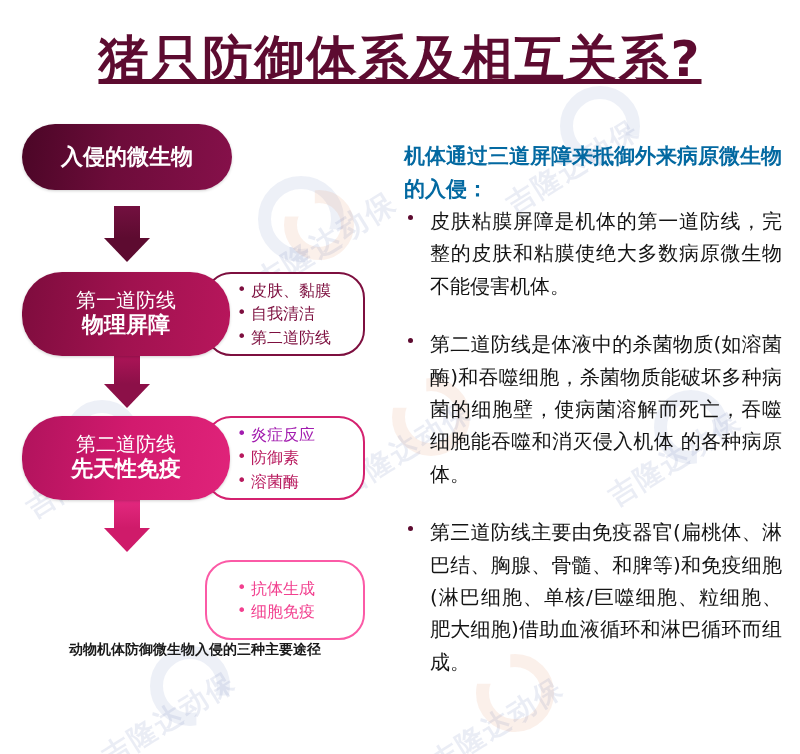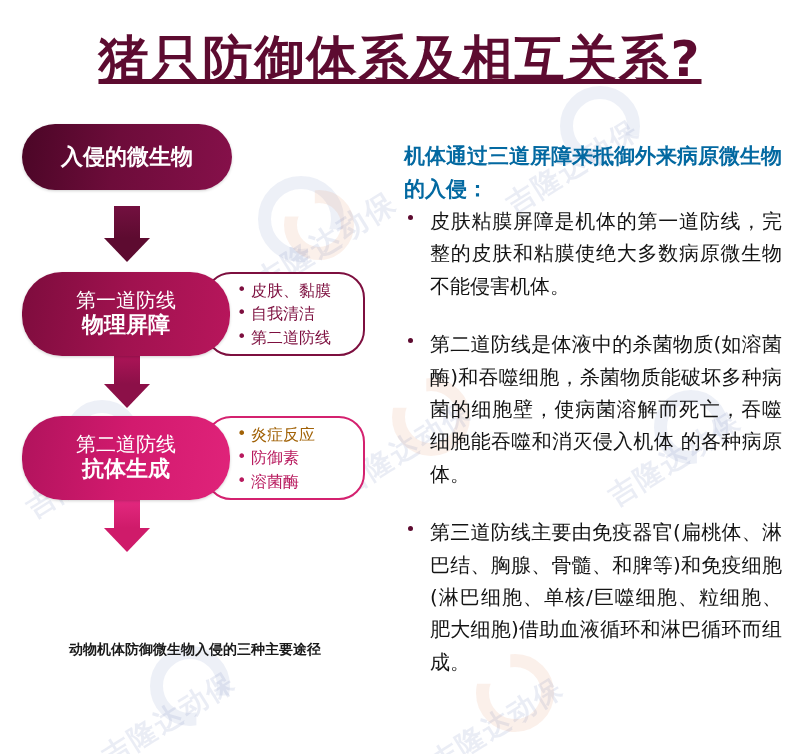--- a/index.html
+++ b/index.html
@@ -229,36 +229,40 @@
     <div class="l1">第一道防线</div>
     <div class="l2">物理屏障</div>
   </div>
 
   <div class="arrow" style="left:104px; top:228px;">
     <div class="shaft" style="height:32px; background:linear-gradient(180deg,#b01559 0%,#8c1048 100%);"></div>
     <div class="head" style="border-top:24px solid #8c1048;"></div>
   </div>
 
   <div class="callout" style="left:205px; top:292px; width:160px; height:84px; border-color:#d4216f;">
-    <div class="bullet-line" style="color:#a16207;">炎症反应</div>
+    <div class="bullet-line" style="color:#a21caf;">炎症反应</div>
     <div class="bullet-line" style="color:#b81a5e;">防御素</div>
     <div class="bullet-line" style="color:#b81a5e;">溶菌酶</div>
   </div>
 
   <div class="pill" style="left:22px; top:292px; width:208px; height:84px;
               background:linear-gradient(100deg,#b0135c 0%,#d21a6e 50%,#e0237a 100%);">
     <div class="l1">第二道防线</div>
-    <div class="l2">抗体生成</div>
+    <div class="l2">先天性免疫</div>
   </div>
 
   <div class="arrow" style="left:104px; top:372px;">
     <div class="shaft" style="height:32px; background:linear-gradient(180deg,#e62a82 0%,#cf1b6a 100%);"></div>
     <div class="head" style="border-top:24px solid #cf1b6a;"></div>
   </div>
 
+  <div class="callout" style="left:205px; top:436px; width:160px; height:80px; border-color:#fb5aa6;">
+    <div class="bullet-line" style="color:#f2408f;">抗体生成</div>
+    <div class="bullet-line" style="color:#f2408f;">细胞免疫</div>
+  </div>
 
 </div>
 
 <div id="caption">动物机体防御微生物入侵的三种主要途径</div>
 
 <div id="rightcol">
   <div id="intro">机体通过三道屏障来抵御外来病原微生物的入侵：</div>
 
   <div class="para">
     <span class="dot"></span>

